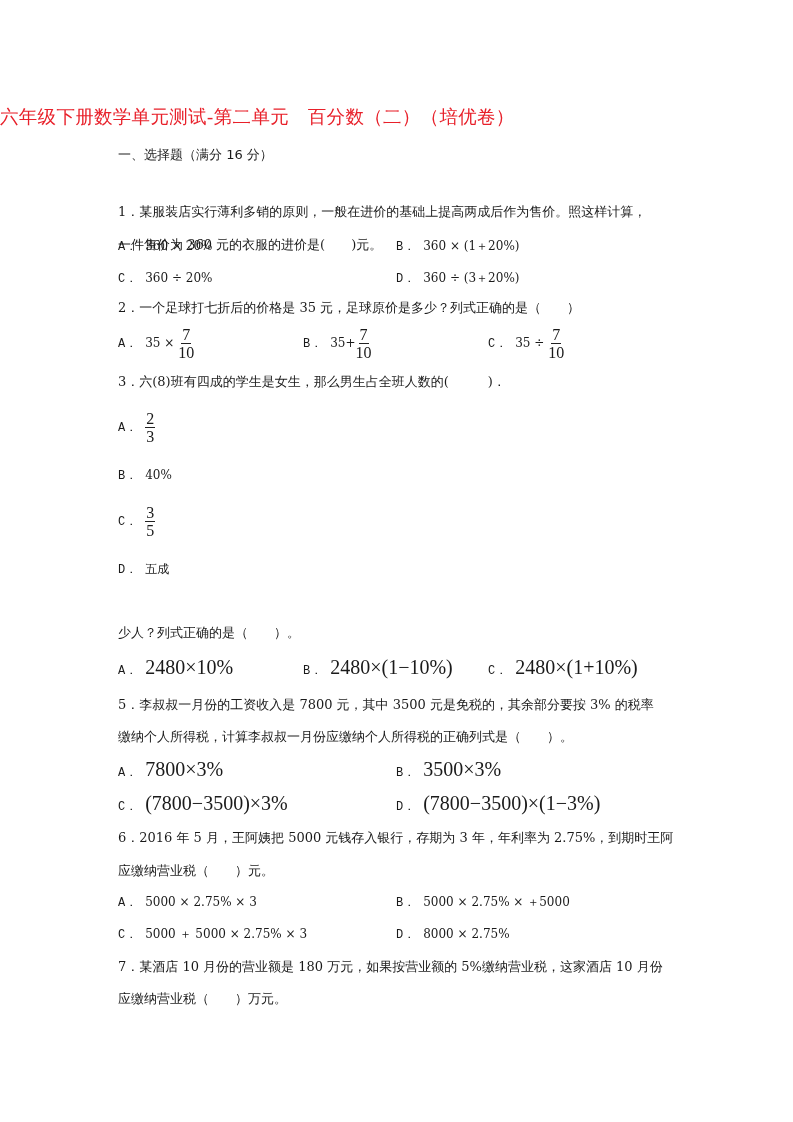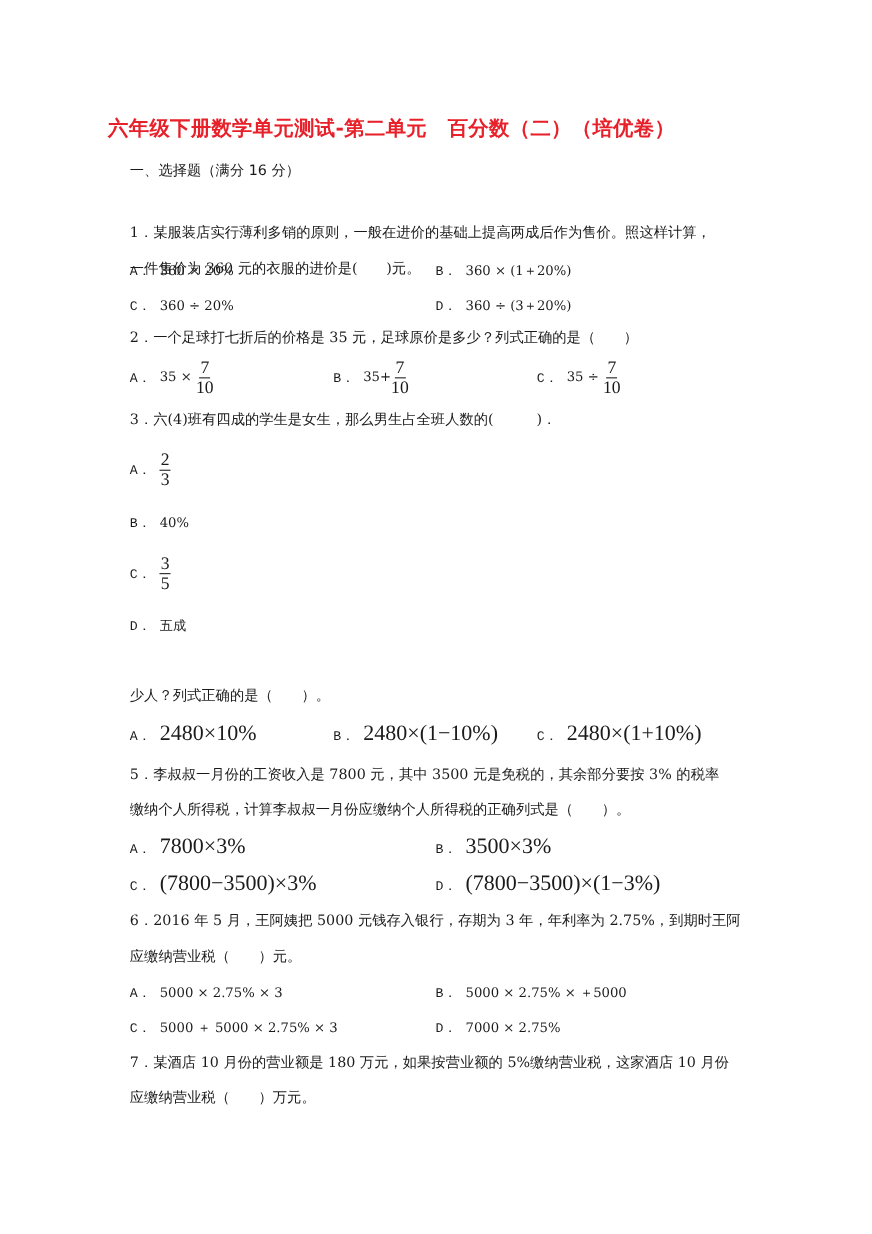--- a/index.html
+++ b/index.html
@@ -1,20 +1,20 @@
 <!DOCTYPE html>
 <html><head>
 <meta charset="utf-8">
 <style>
   html, body { margin: 0; padding: 0; background: #ffffff; }
   body { width: 793px; height: 1122px; position: relative; overflow: hidden;
          font-family: "DejaVu Serif", "Liberation Serif", serif; color: #1a1a1a; }
   .page { position: absolute; left: 0; top: 0; width: 793px; height: 1122px; }
-  .title { position: absolute; left: 0; width: 712px; top: 104px; text-align: center;
-           font-family: "DejaVu Sans", sans-serif; font-weight: bold; font-size: 18.5px;
+  .title { position: absolute; left: 0; width: 712px; top: 104px; 
+           font-family: "DejaVu Sans", sans-serif; font-weight: normal; font-size: 18.5px;
            color: #e8202a; letter-spacing: 0.3px; }
   .section { position: absolute; left: 118px; top: 146px; font-family: "DejaVu Sans", sans-serif;
              font-weight: normal; font-size: 13px; }
   .line { position: absolute; left: 118px; font-size: 13px; white-space: nowrap; line-height: 18px; }
   .opt { position: absolute; font-size: 12px; white-space: nowrap; line-height: 18px; }
   .opt .lbl { display: inline-block; margin-right: 8px; font-family: "Liberation Mono", monospace; font-size: 12px; }
   .mathx { font-family: "Liberation Serif", serif; font-size: 20px; }
   .frac { display: inline-flex; flex-direction: column; align-items: center; vertical-align: middle;
           font-family: "Liberation Serif", serif; font-size: 16px; line-height: 17px; }
   .frac .num { border-bottom: 1px solid #222; padding: 0 1px; }
@@ -49,21 +49,21 @@
       </span>
   </div>
   <div class="opt" style="left:488px; top:326px">
     <span class="lbl">C．</span><span>35 ÷</span>
     <span class="frac">
         <span class="num">7</span>
         <span>10</span>
       </span>
   </div>
 
-  <div class="line" style="top:373px">3．六(4)班有四成的学生是女生，那么男生占全班人数的(　　　)．</div>
+  <div class="line" style="top:373px">3．六(8)班有四成的学生是女生，那么男生占全班人数的(　　　)．</div>
   <div class="opt" style="left:118px; top:410px">
     <span class="lbl">A．</span><span class="frac">
         <span class="num">2</span>
         <span>3</span>
       </span>
   </div>
   <div class="opt" style="left:118px; top:466px"><span class="lbl">B．</span><span>40%</span></div>
   <div class="opt" style="left:118px; top:504px">
     <span class="lbl">C．</span><span class="frac">
         <span class="num">3</span>
@@ -82,18 +82,18 @@
   <div class="opt" style="left:118px; top:760px"><span class="lbl">A．</span><span class="mathx">7800×3%</span></div>
   <div class="opt" style="left:396px; top:760px"><span class="lbl">B．</span><span class="mathx">3500×3%</span></div>
   <div class="opt" style="left:118px; top:794px"><span class="lbl">C．</span><span class="mathx">(7800−3500)×3%</span></div>
   <div class="opt" style="left:396px; top:794px"><span class="lbl">D．</span><span class="mathx">(7800−3500)×(1−3%)</span></div>
 
   <div class="line" style="top:829px">6．2016 年 5 月，王阿姨把 5000 元钱存入银行，存期为 3 年，年利率为 2.75%，到期时王阿</div>
   <div class="line" style="top:862px">应缴纳营业税（　　）元。</div>
   <div class="opt" style="left:118px; top:893px"><span class="lbl">A．</span><span>5000 × 2.75% × 3</span></div>
   <div class="opt" style="left:396px; top:893px"><span class="lbl">B．</span><span>5000 × 2.75% × ＋5000</span></div>
   <div class="opt" style="left:118px; top:925px"><span class="lbl">C．</span><span>5000 ＋ 5000 × 2.75% × 3</span></div>
-  <div class="opt" style="left:396px; top:925px"><span class="lbl">D．</span><span>7000 × 2.75%</span></div>
+  <div class="opt" style="left:396px; top:925px"><span class="lbl">D．</span><span>8000 × 2.75%</span></div>
 
   <div class="line" style="top:958px">7．某酒店 10 月份的营业额是 180 万元，如果按营业额的 5%缴纳营业税，这家酒店 10 月份</div>
   <div class="line" style="top:990px">应缴纳营业税（　　）万元。</div>
 
 </div>
 
 </body></html>

